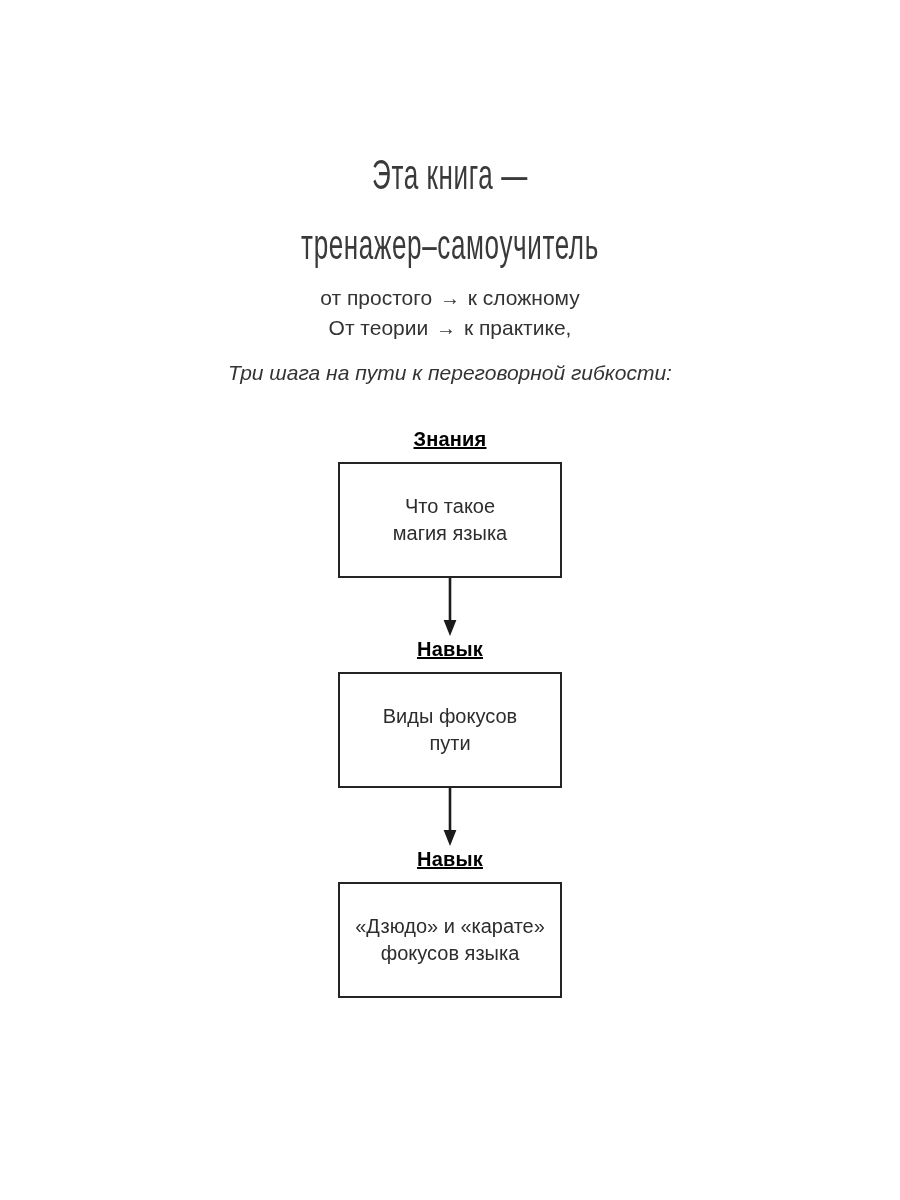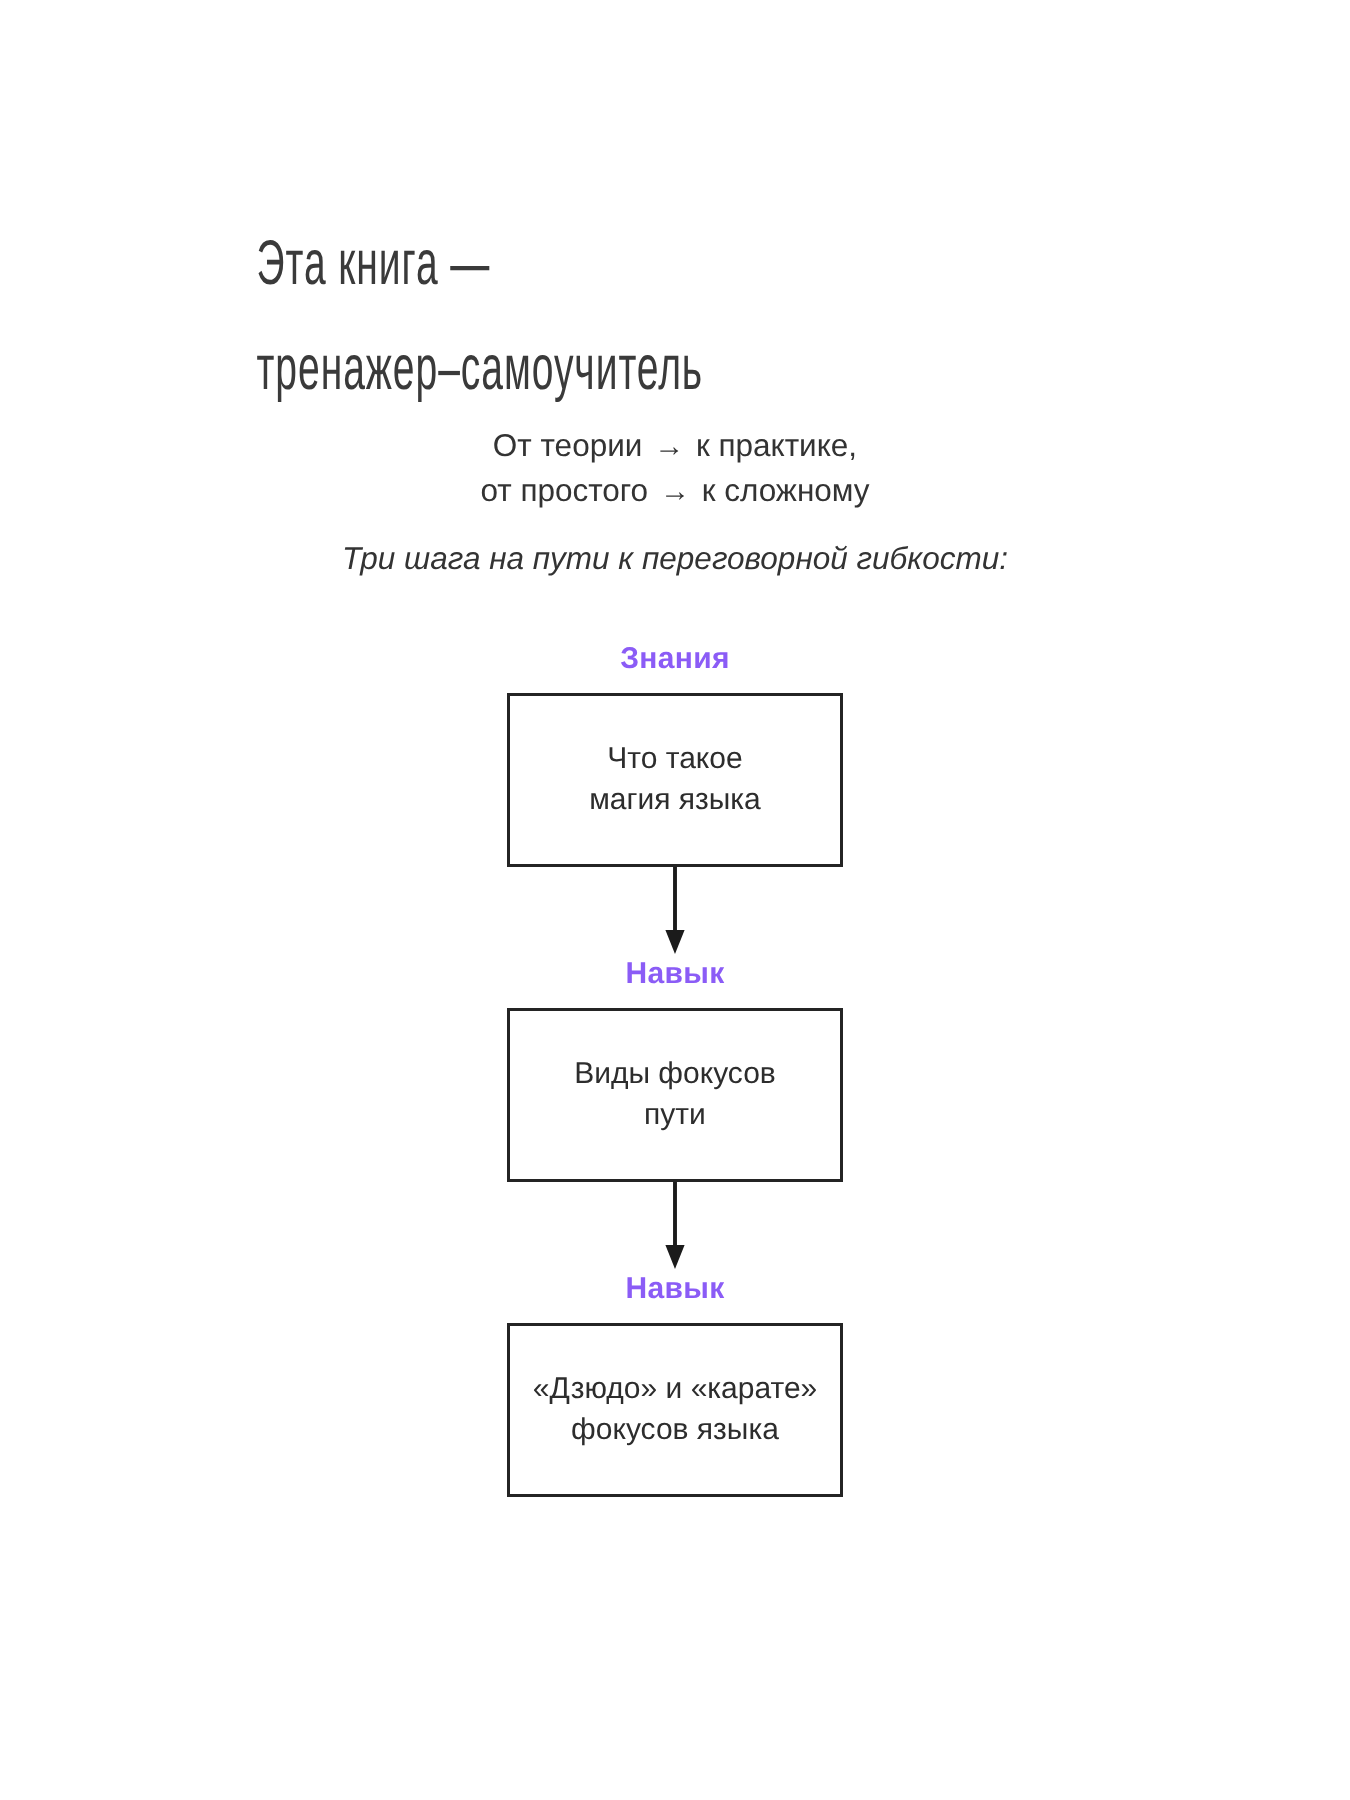--- a/index.html
+++ b/index.html
@@ -21,21 +21,21 @@
     height: 1200px;
     background: #ffffff;
   }
 
   
   .heading {
     position: absolute;
     top: 148px;
     left: 0;
     width: 900px;
-    text-align: left;
+    text-align: center;
   }
   .heading-line {
     font-family: "Liberation Sans Narrow", "Liberation Sans", sans-serif;
     font-stretch: condensed;
     transform: scaleX(0.62);
     transform-origin: center center;
     font-size: 42px;
     font-weight: 400;
     letter-spacing: 1px;
     color: #3a3a3a;
@@ -80,23 +80,24 @@
     left: 0;
     width: 900px;
   }
   .stage {
     width: 900px;
     text-align: center;
   }
   .stage-label {
     font-size: 20px;
     font-weight: bold;
-    color: #8b5cf6;
+    color: #000000;
     letter-spacing: 0.2px;
     margin-bottom: 11px;
+    text-decoration: underline;
   }
   .stage-box {
     box-sizing: border-box;
     width: 224px;
     height: 116px;
     margin: 0 auto;
     border: 2.5px solid #242424;
     background: #ffffff;
     display: flex;
     align-items: center;
@@ -125,28 +126,28 @@
 
 <div class="page">
 
   <div class="heading">
     <div class="heading-line first">Эта книга —</div>
     <div class="heading-line second">тренажер–самоучитель</div>
   </div>
 
   <div class="subtitle">
     <div>
+      <span>от простого</span>
+      <span class="arrow">→</span>
+      <span>к сложному</span>
+    </div>
+    <div>
       <span>От теории</span>
       <span class="arrow">→</span>
       <span>к практике,</span>
-    </div>
-    <div>
-      <span>от простого</span>
-      <span class="arrow">→</span>
-      <span>к сложному</span>
     </div>
   </div>
 
   <div class="lead">Три шага на пути к переговорной гибкости:</div>
 
   <div class="flow">
 
     <div class="stage">
       <div class="stage-label">Знания</div>
       <div class="stage-box">

